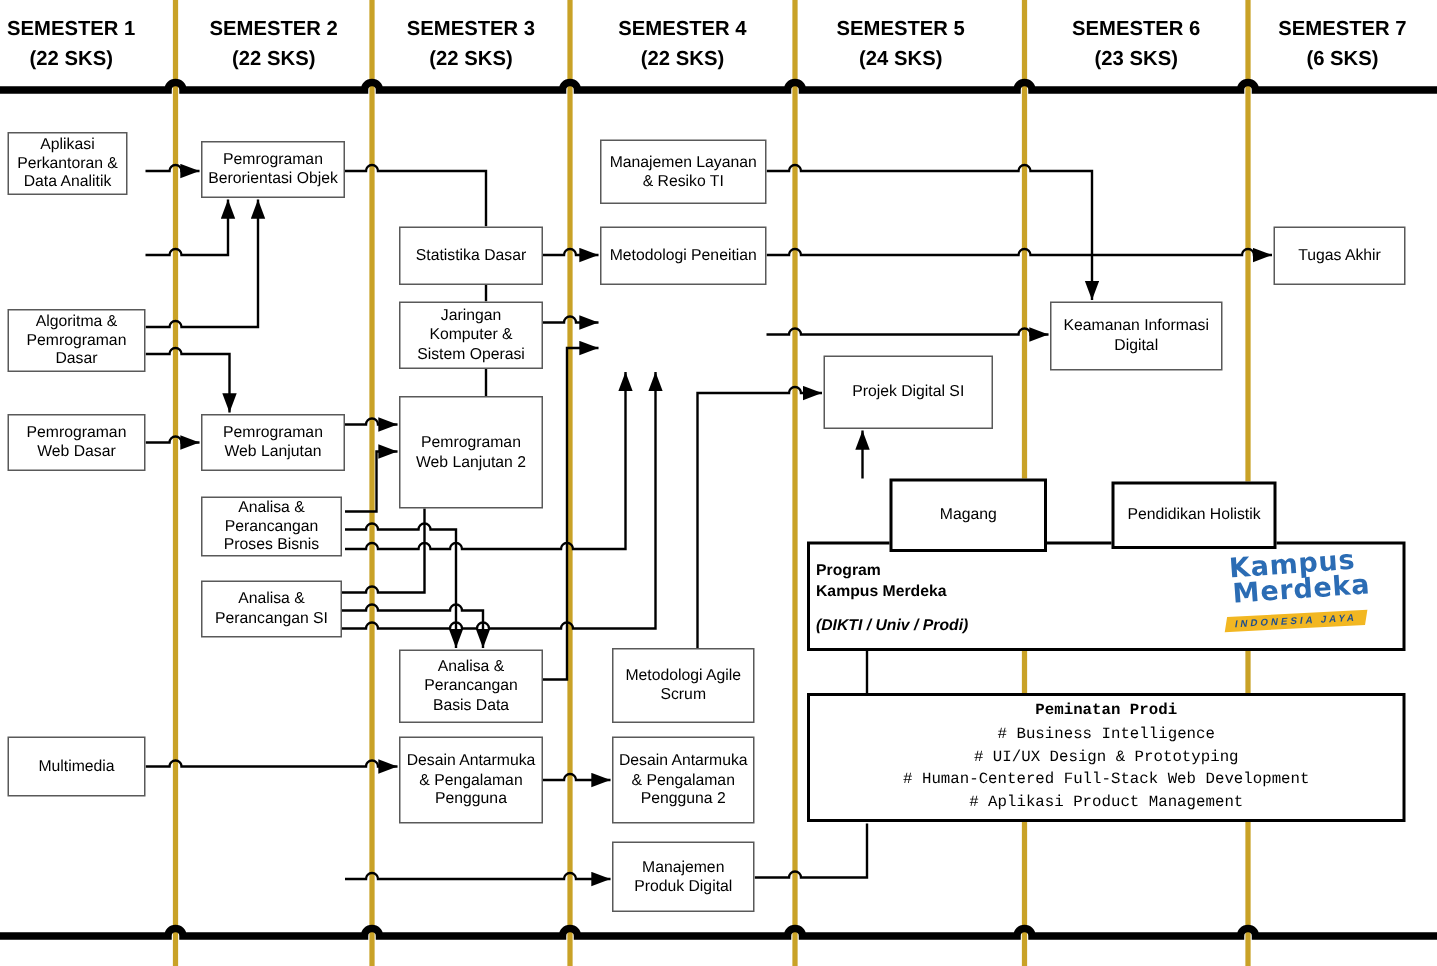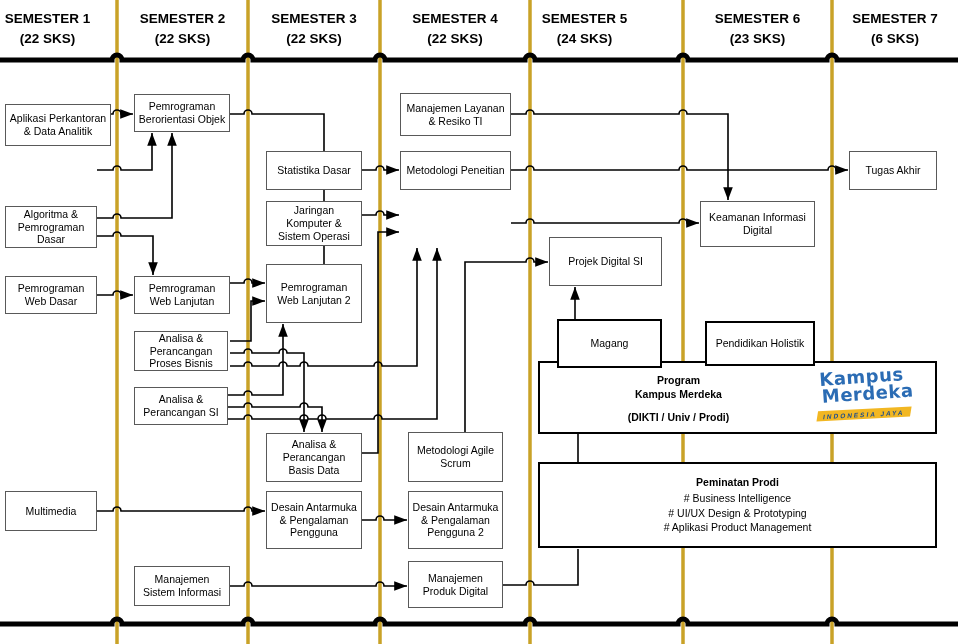--- a/index.html
+++ b/index.html
@@ -11,33 +11,33 @@
   .sem-header{
     position:absolute;top:6px;height:46px;display:flex;flex-direction:column;
     align-items:center;justify-content:center;font-weight:bold;font-size:13.5px;
     line-height:1.45;z-index:3;text-align:center;
   }
   .box{
     position:absolute;background:#ffffff;border:1.6px solid #595959;
     display:flex;align-items:center;justify-content:center;text-align:center;
     font-size:10.5px;line-height:1.22;z-index:4;padding:2px 3px;box-sizing:border-box;
   }
-  .box.thick{border:2.6px solid #000000;}
+  .box.thick{border:2.6px solid #000000;margin-left:36px;}
   .bigbox{
     position:absolute;background:#ffffff;border:2.8px solid #000000;
     z-index:2;box-sizing:border-box;
   }
   .pkm-text{
-    position:absolute;left:16px;top:10px;width:245px;text-align:center;
+    position:absolute;left:4px;top:10px;width:245px;text-align:left;
     font-weight:bold;font-size:10.5px;line-height:1.35;
   }
-  .pkm-dikti{margin-top:9px;}
+  .pkm-dikti{margin-top:9px;font-style:italic;}
   .peminatan-inner{
     width:100%;height:100%;display:flex;flex-direction:column;align-items:center;
-    justify-content:center;font-size:10.5px;line-height:1.42;text-align:center;
+    justify-content:center;font-size:10.5px;line-height:1.42;text-align:center;font-family:Liberation Mono, monospace;
   }
   .peminatan-title{font-weight:bold;margin-bottom:1px;}
   .logo{
     position:absolute;left:248px;top:6px;width:150px;height:60px;
     transform:rotate(-4deg);z-index:5;text-align:center;
   }
   .logo-word1,.logo-word2{
     font-weight:bold;font-size:18px;line-height:0.92;color:#2B6CB4;
     letter-spacing:0.5px;font-family:"DejaVu Sans",sans-serif;
   }
@@ -115,21 +115,21 @@
       <span>(22 SKS)</span>
     </div>
   <div class="sem-header" style="left:248px;width:132px">
       <span>SEMESTER 3</span>
       <span>(22 SKS)</span>
     </div>
   <div class="sem-header" style="left:380px;width:150px">
       <span>SEMESTER 4</span>
       <span>(22 SKS)</span>
     </div>
-  <div class="sem-header" style="left:508px;width:153px">
+  <div class="sem-header" style="left:524px;width:153px">
       <span>SEMESTER 5</span>
       <span>(24 SKS)</span>
     </div>
   <div class="sem-header" style="left:683px;width:149px">
       <span>SEMESTER 6</span>
       <span>(23 SKS)</span>
     </div>
   <div class="sem-header" style="left:832px;width:126px">
       <span>SEMESTER 7</span>
       <span>(6 SKS)</span>
@@ -146,38 +146,38 @@
       <div class="logo-word2">Merdeka</div>
       <div class="logo-banner">INDONESIA JAYA</div>
     </div>
   </div>
 
   <div class="bigbox" style="left:538px;top:462px;width:399px;height:86px">
     <div class="peminatan-inner">
       <div class="peminatan-title">Peminatan Prodi</div>
       <div># Business Intelligence</div>
       <div># UI/UX Design &amp; Prototyping</div>
+      <div># Human-Centered Full-Stack Web Development</div>
       <div># Aplikasi Product Management</div>
     </div>
   </div>
 
-  <div class="box" style="left:5px;top:104px;width:106px;height:42px">Aplikasi Perkantoran &amp; Data Analitik</div>
+  <div class="box" style="left:5px;top:88px;width:80px;height:42px">Aplikasi Perkantoran &amp; Data Analitik</div>
   <div class="box" style="left:5px;top:206px;width:92px;height:42px">Algoritma &amp; Pemrograman Dasar</div>
   <div class="box" style="left:5px;top:276px;width:92px;height:38px">Pemrograman Web Dasar</div>
   <div class="box" style="left:5px;top:491px;width:92px;height:40px">Multimedia</div>
 
   <div class="box" style="left:134px;top:94px;width:96px;height:38px">Pemrograman Berorientasi Objek</div>
   <div class="box" style="left:134px;top:276px;width:96px;height:38px">Pemrograman Web Lanjutan</div>
   <div class="box" style="left:134px;top:387px;width:94px;height:38px">Analisa &amp; Perancangan SI</div>
   <div class="box" style="left:134px;top:331px;width:94px;height:40px">Analisa &amp; Perancangan Proses Bisnis</div>
-  <div class="box" style="left:134px;top:566px;width:96px;height:40px">Manajemen Sistem Informasi</div>
 
   <div class="box" style="left:266px;top:151px;width:96px;height:39px">Statistika Dasar</div>
   <div class="box" style="left:266px;top:201px;width:96px;height:45px">Jaringan Komputer &amp; Sistem Operasi</div>
-  <div class="box" style="left:266px;top:264px;width:96px;height:59px">Pemrograman Web Lanjutan 2</div>
+  <div class="box" style="left:266px;top:264px;width:96px;height:75px">Pemrograman Web Lanjutan 2</div>
   <div class="box" style="left:266px;top:433px;width:96px;height:49px">Analisa &amp; Perancangan Basis Data</div>
   <div class="box" style="left:266px;top:491px;width:96px;height:58px">Desain Antarmuka &amp; Pengalaman Pengguna</div>
 
   <div class="box" style="left:400px;top:93px;width:111px;height:43px">Manajemen Layanan &amp; Resiko TI</div>
   <div class="box" style="left:400px;top:151px;width:111px;height:39px">Metodologi Peneitian</div>
   <div class="box" style="left:408px;top:432px;width:95px;height:50px">Metodologi Agile Scrum</div>
   <div class="box" style="left:408px;top:491px;width:95px;height:58px">Desain Antarmuka &amp; Pengalaman Pengguna 2</div>
   <div class="box" style="left:408px;top:561px;width:95px;height:47px">Manajemen Produk Digital</div>
 
   <div class="box" style="left:549px;top:237px;width:113px;height:49px">Projek Digital SI</div>

